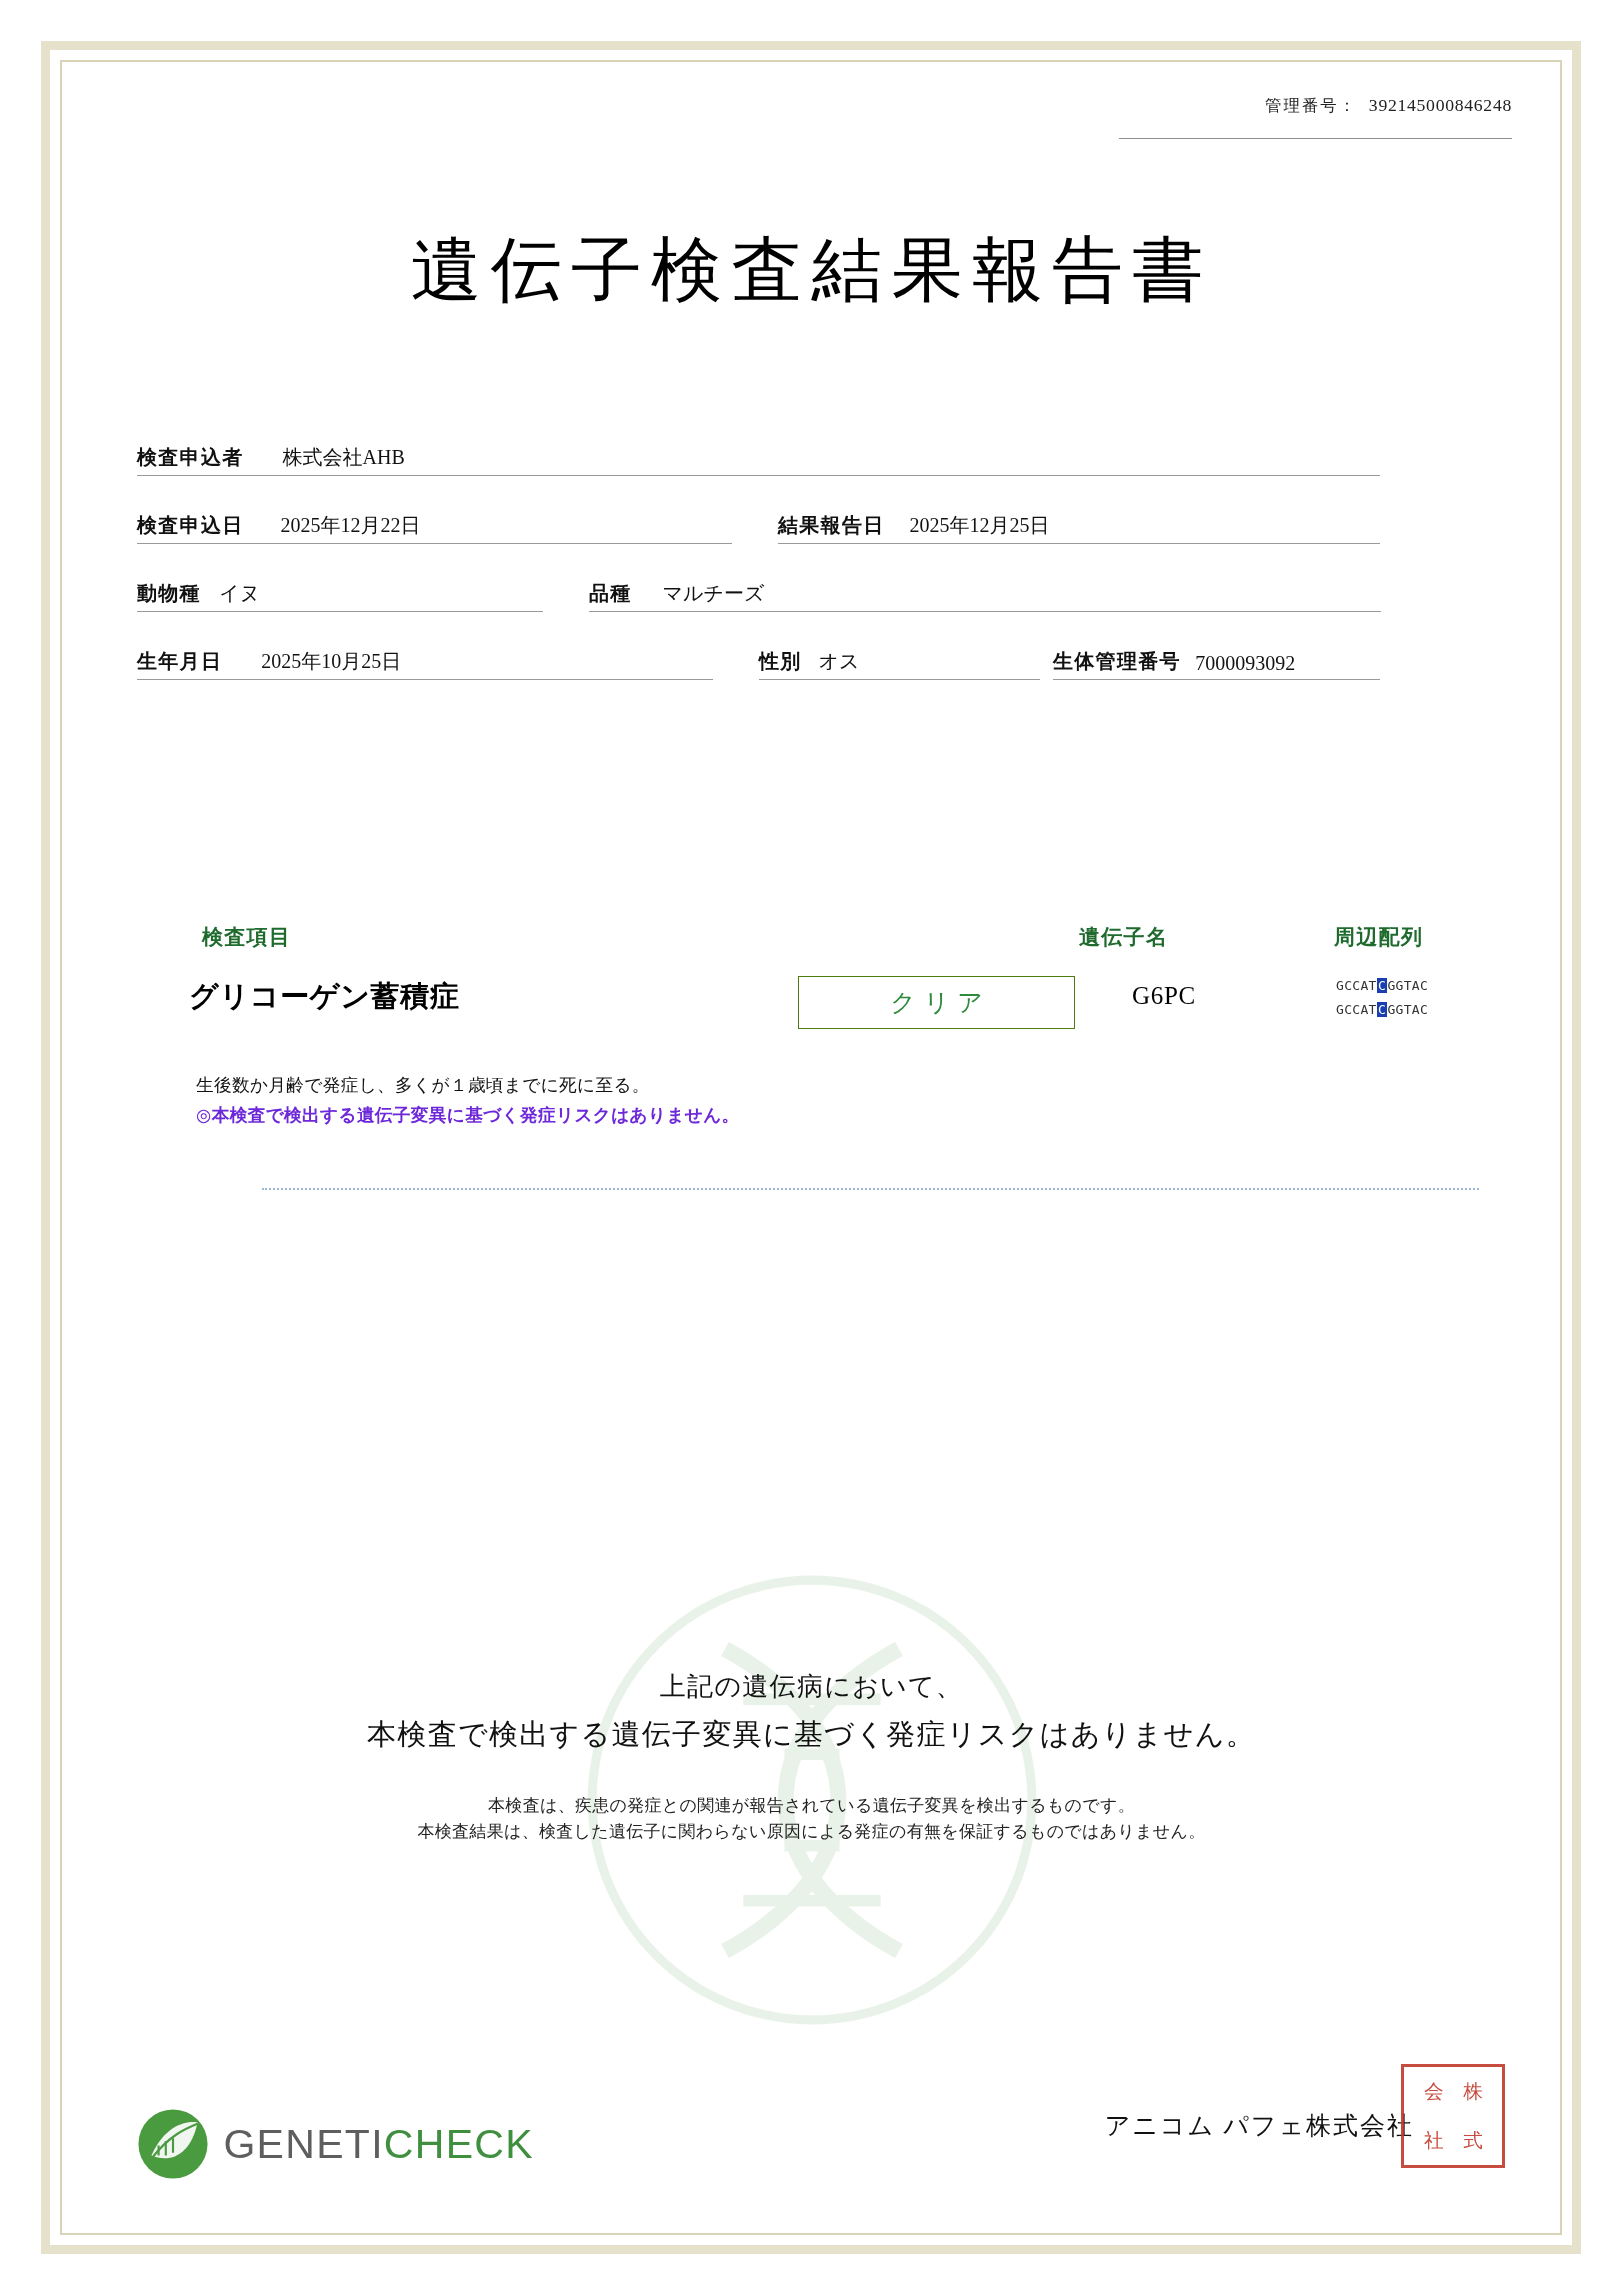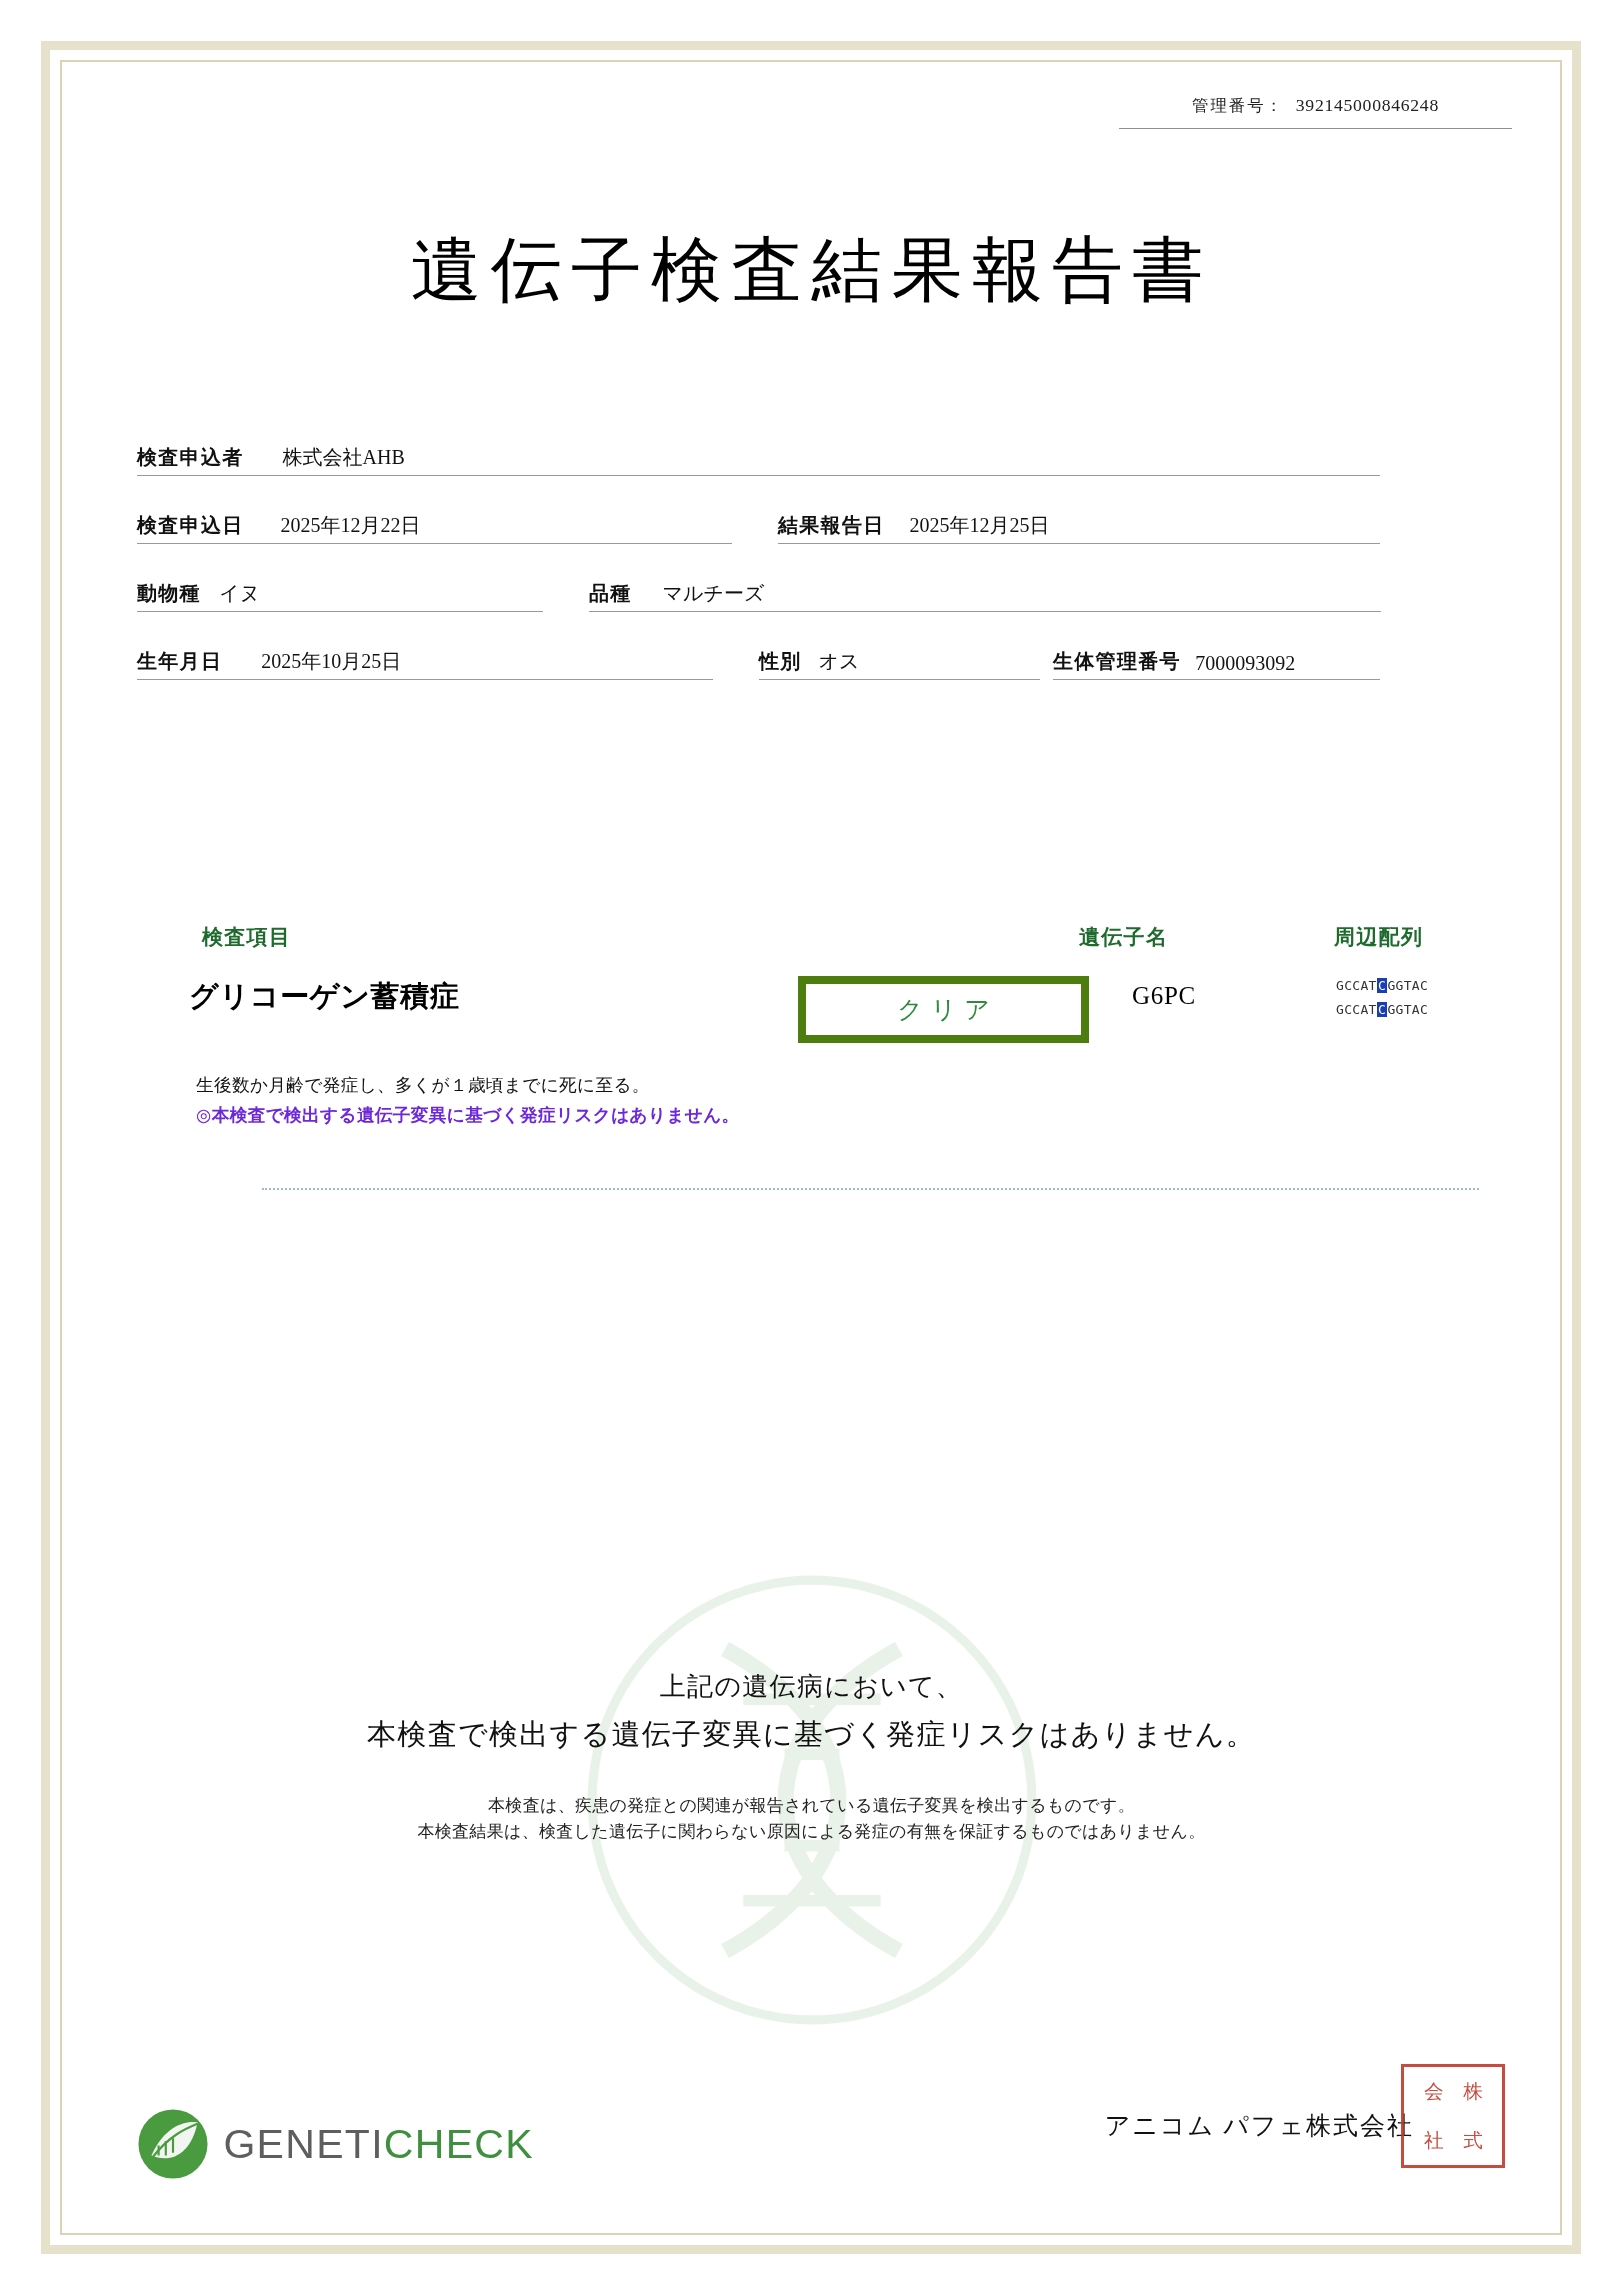--- a/index.html
+++ b/index.html
@@ -48,23 +48,23 @@
     width: 1427px;
     height: 2140px;
   }
 
   
   .ctrl-no {
     position: absolute;
     right: 13px;
     top: 16.4px;
     width: 393px;
-    text-align: center;
+    text-align: right;
     border-bottom: 1.3px solid #8f8f8f;
-    padding-bottom: 11px;
+    padding-bottom: 21px;
     font-size: 16.4px;
     letter-spacing: 0.7px;
     color: #222;
   }
   .ctrl-no .lbl { margin-right: 11.8px; letter-spacing: 2px; }
   .ctrl-no .val { font-size: 17.7px; }
 
   
   .doc-title {
     position: absolute;
@@ -147,21 +147,21 @@
     font-weight: 700;
     letter-spacing: 0.7px;
     color: #000;
   }
   .status-box {
     position: absolute;
     left: 661px;
     top: 6.5px;
     width: 275px;
     height: 51px;
-    border: 8px solid #4d7c0f;
+    border: 1px solid #4d7c0f;
     display: flex;
     align-items: center;
     justify-content: center;
   }
   .status-box .txt {
     color: #2f8a3e;
     font-size: 25px;
     letter-spacing: 7.9px;
     padding-left: 7.9px;
   }

